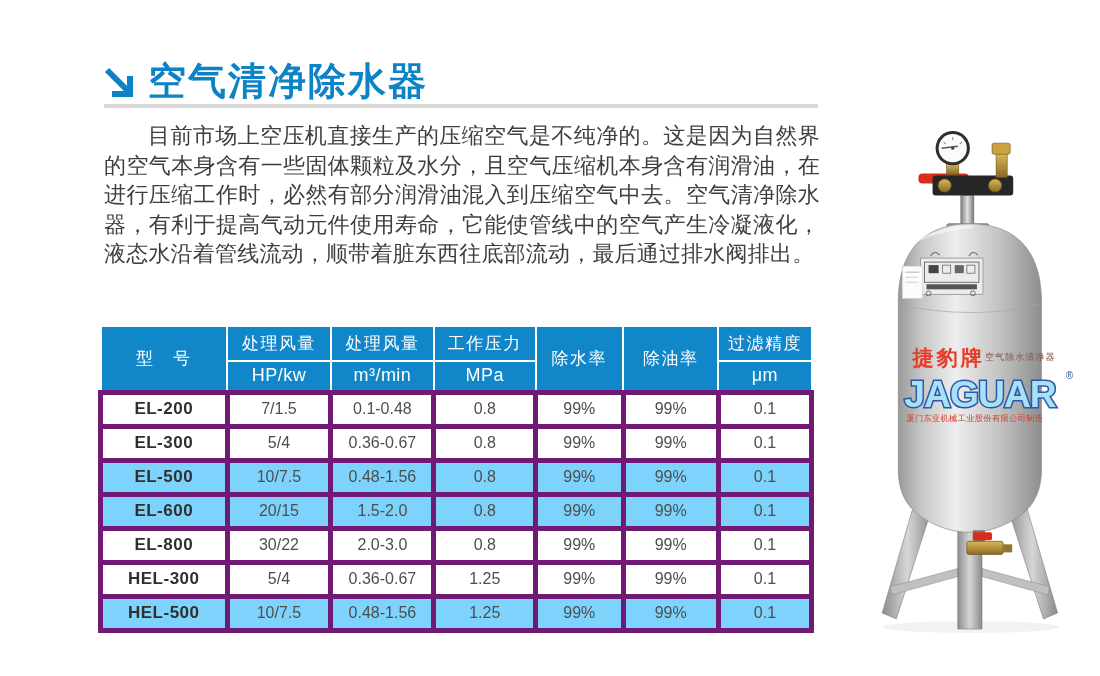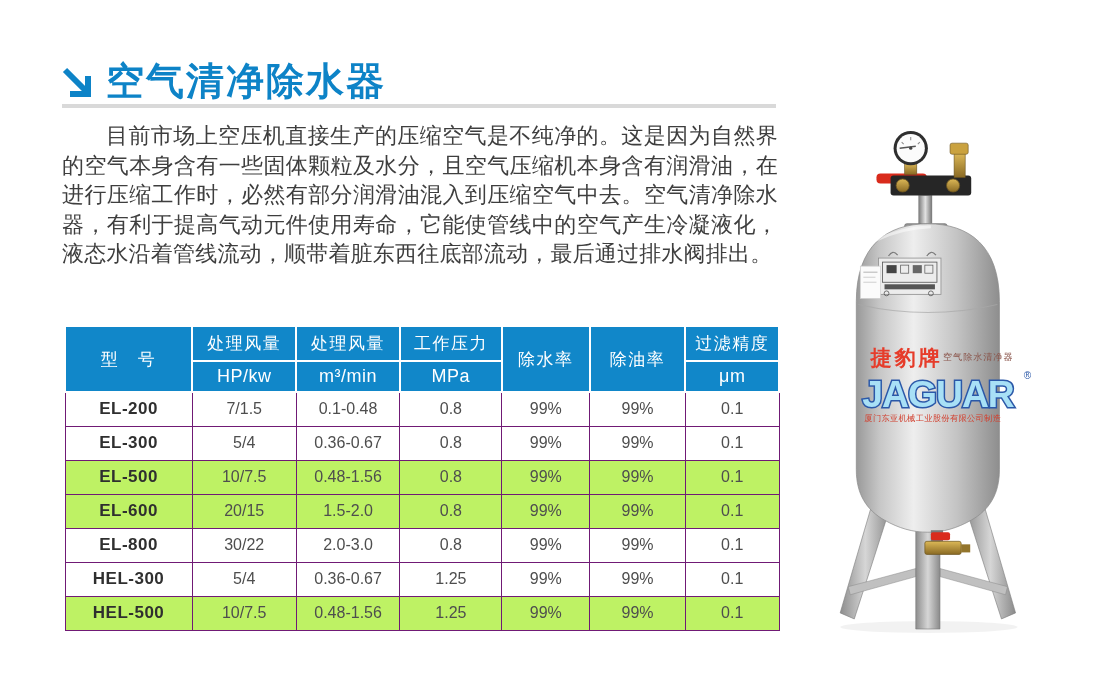--- a/index.html
+++ b/index.html
@@ -2,21 +2,21 @@
 <html><head>
 <meta charset="utf-8">
 <style>
   * { margin: 0; padding: 0; box-sizing: border-box; }
   html, body { width: 1100px; height: 676px; background: #ffffff; }
   body {
     position: relative;
     font-family: "Liberation Sans", "DejaVu Sans", sans-serif;
     overflow: hidden;
   }
-  .page { position: absolute; inset: 0; background: #fff; }
+  .page { position: absolute; inset: 0; background: #fff; margin-left: 42px; }
 
   
   .title-row {
     position: absolute; left: 60px; top: 56px;
     display: flex; align-items: center; gap: 12px;
   }
   .arrow-icon { width: 34px; height: 34px; display: block; }
   h1.page-title {
     font-size: 38px; font-weight: bold; color: #0d83c7; letter-spacing: 2px;
   }
@@ -28,35 +28,35 @@
   
   .intro {
     position: absolute; left: 62px; top: 121px; width: 716px;
   }
   .intro p {
     font-size: 22px; line-height: 29.5px; color: #3e3e3e;
     text-indent: 2em; text-align: justify; letter-spacing: 0.2px;
   }
 
   
-  .spec-table-wrap { position: absolute; left: 64px; top: 325px; width: 716px; }
+  .spec-table-wrap { position: absolute; left: 56px; top: 325px; width: 716px; }
   table.spec-table { width: 100%; border-collapse: collapse; table-layout: fixed; }
   .spec-table thead th {
     background: #1187c9; color: #ffffff; font-weight: normal;
     border: 2px solid #ffffff; text-align: center; vertical-align: middle;
   }
   .spec-table thead tr.h1 th { height: 35px; font-size: 17px; letter-spacing: 1.5px; }
   .spec-table thead tr.h2 th { height: 31px; font-size: 18px; letter-spacing: 0.5px; }
   .spec-table thead th.span2 { height: 66px; }
   .spec-table tbody td {
-    height: 34px; border: 1px solid #701a75; background: #ffffff;
+    height: 34px; border: 5px solid #701a75; background: #ffffff;
     text-align: center; vertical-align: middle;
     font-size: 16px; color: #4e4e4e;
   }
-  .spec-table tbody tr.shaded td { background: #bef264; }
+  .spec-table tbody tr.shaded td { background: #7dd3fc; }
   .spec-table tbody td.model {
     font-weight: bold; font-size: 17px; color: #2f2f2f; letter-spacing: 0.5px;
   }
 
   
   .product { position: absolute; left: 818px; top: 114px; width: 252px; height: 522px; }
   .product svg { width: 100%; height: 100%; display: block; }
 </style>
 </head>
 <body>

